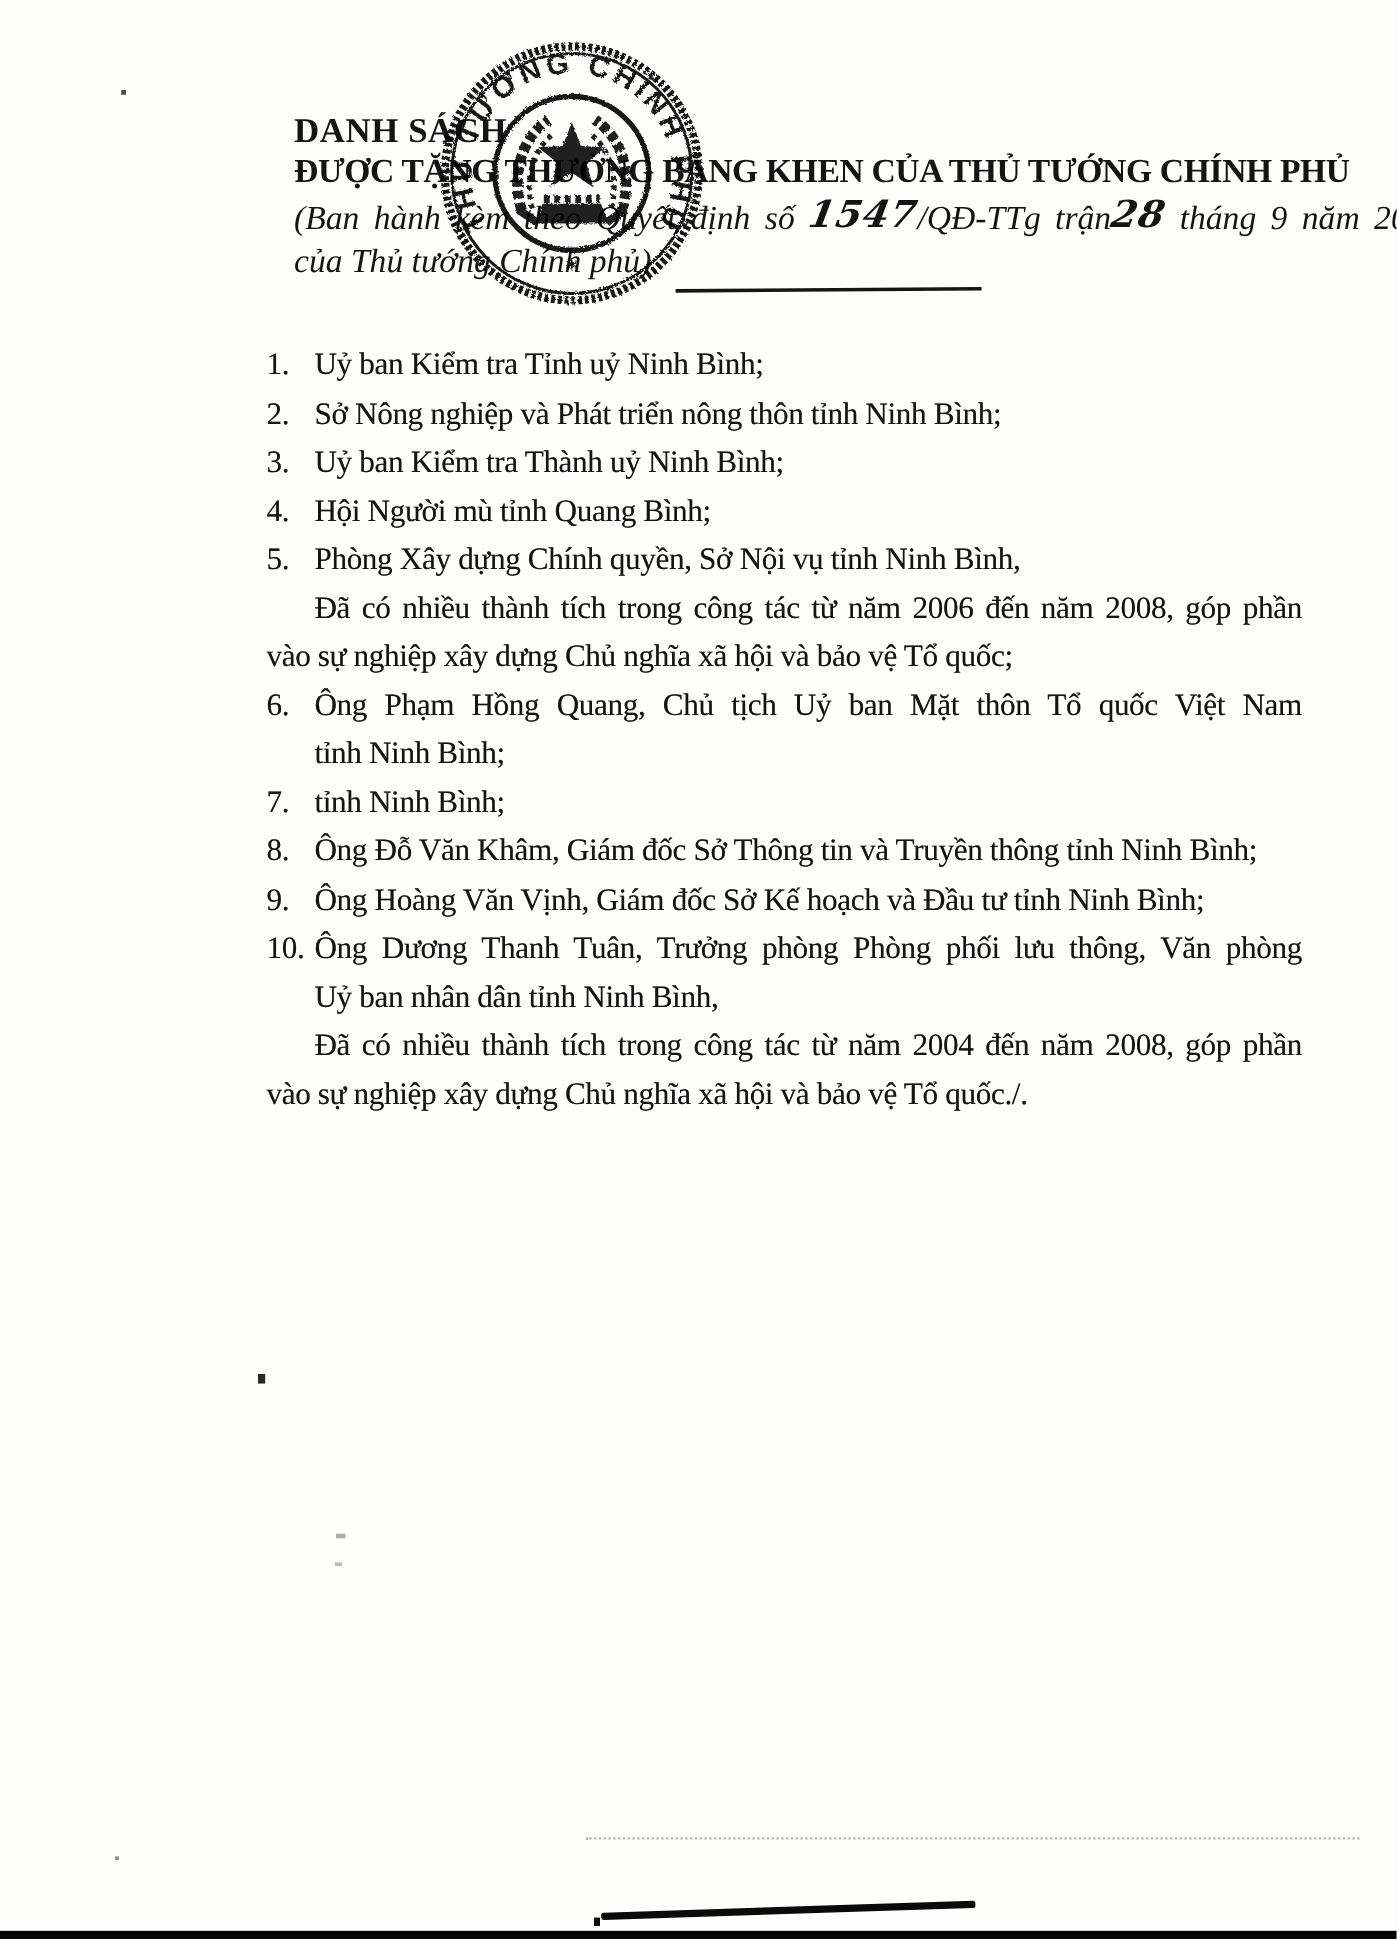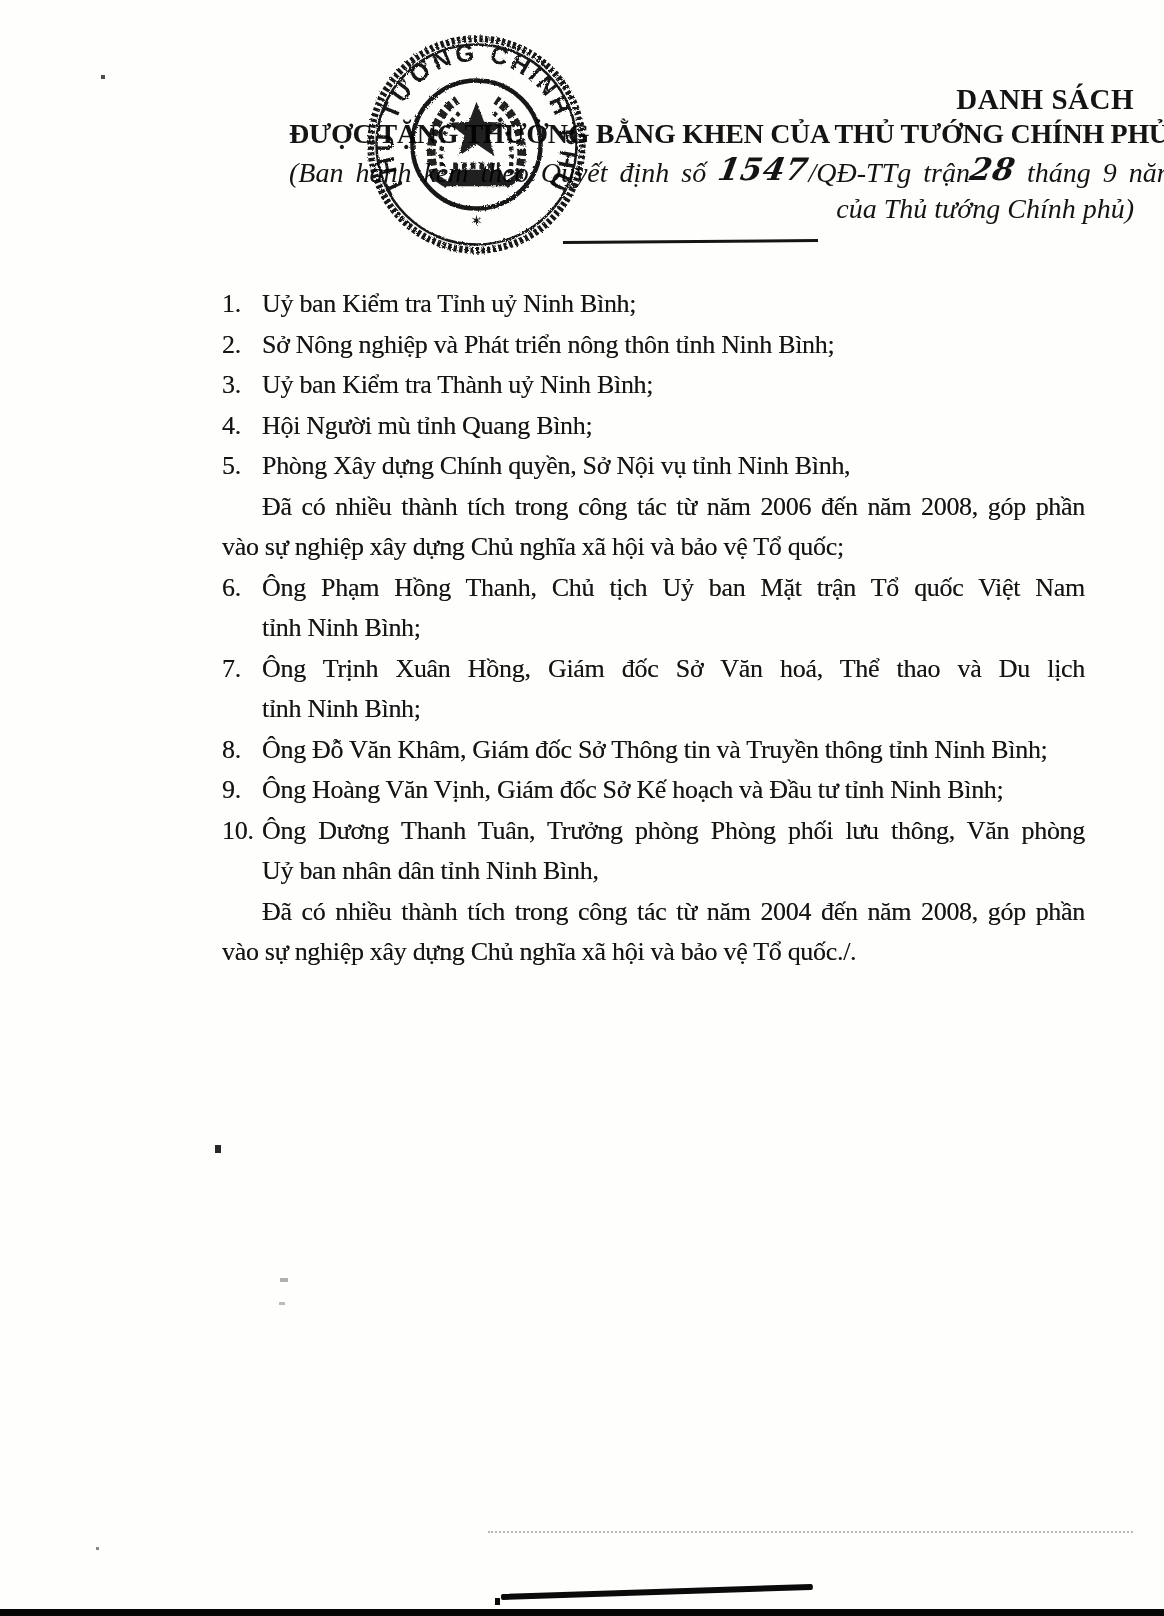--- a/index.html
+++ b/index.html
@@ -5,23 +5,22 @@
   * { margin:0; padding:0; box-sizing:border-box; }
   html,body { background:#e8e8e8; }
   .page {
     position:relative; width:1164px; height:1616px;
     background:#fefefd; overflow:hidden;
     font-family:"Liberation Serif","DejaVu Serif",serif;
     color:#141414;
   }
   
   .header {
-    position:absolute; left:245px; top:82px; width:845px;
-    text-align:right;
-    margin-left:44px;
+    position:absolute; left:245px; top:92px; width:845px;
+    text-align:left;
   }
   .title-main {
     font-weight:bold; font-size:29px; line-height:34px;
     letter-spacing:0.5px; white-space:nowrap;
   }
   .title-sub {
     font-weight:bold; font-size:28px; line-height:36px;
     letter-spacing:-0.3px; white-space:nowrap;
   }
   .issuance-line {
@@ -154,26 +153,25 @@
       <div class="item">
         <span class="num">5.</span>
         <div class="line">Phòng Xây dựng Chính quyền, Sở Nội vụ tỉnh Ninh Bình,</div>
       </div>
       <div class="item para">
         <div class="line justified first-indent">Đã có nhiều thành tích trong công tác từ năm 2006 đến năm 2008, góp phần</div>
         <div class="line">vào sự nghiệp xây dựng Chủ nghĩa xã hội và bảo vệ Tổ quốc;</div>
       </div>
       <div class="item">
         <span class="num">6.</span>
-        <div class="line justified">Ông Phạm Hồng Thanh, Chủ tịch Uỷ ban Mặt trận Tổ quốc Việt Nam</div>
+        <div class="line justified">Ông Phạm Hồng Quang, Chủ tịch Uỷ ban Mặt thôn Tổ quốc Việt Nam</div>
         <div class="line">tỉnh Ninh Bình;</div>
       </div>
       <div class="item">
         <span class="num">7.</span>
-        <div class="line justified">Ông Trịnh Xuân Hồng, Giám đốc Sở Văn hoá, Thể thao và Du lịch</div>
         <div class="line">tỉnh Ninh Bình;</div>
       </div>
       <div class="item">
         <span class="num">8.</span>
         <div class="line">Ông Đỗ Văn Khâm, Giám đốc Sở Thông tin và Truyền thông tỉnh Ninh Bình;</div>
       </div>
       <div class="item">
         <span class="num">9.</span>
         <div class="line">Ông Hoàng Văn Vịnh, Giám đốc Sở Kế hoạch và Đầu tư tỉnh Ninh Bình;</div>
       </div>

